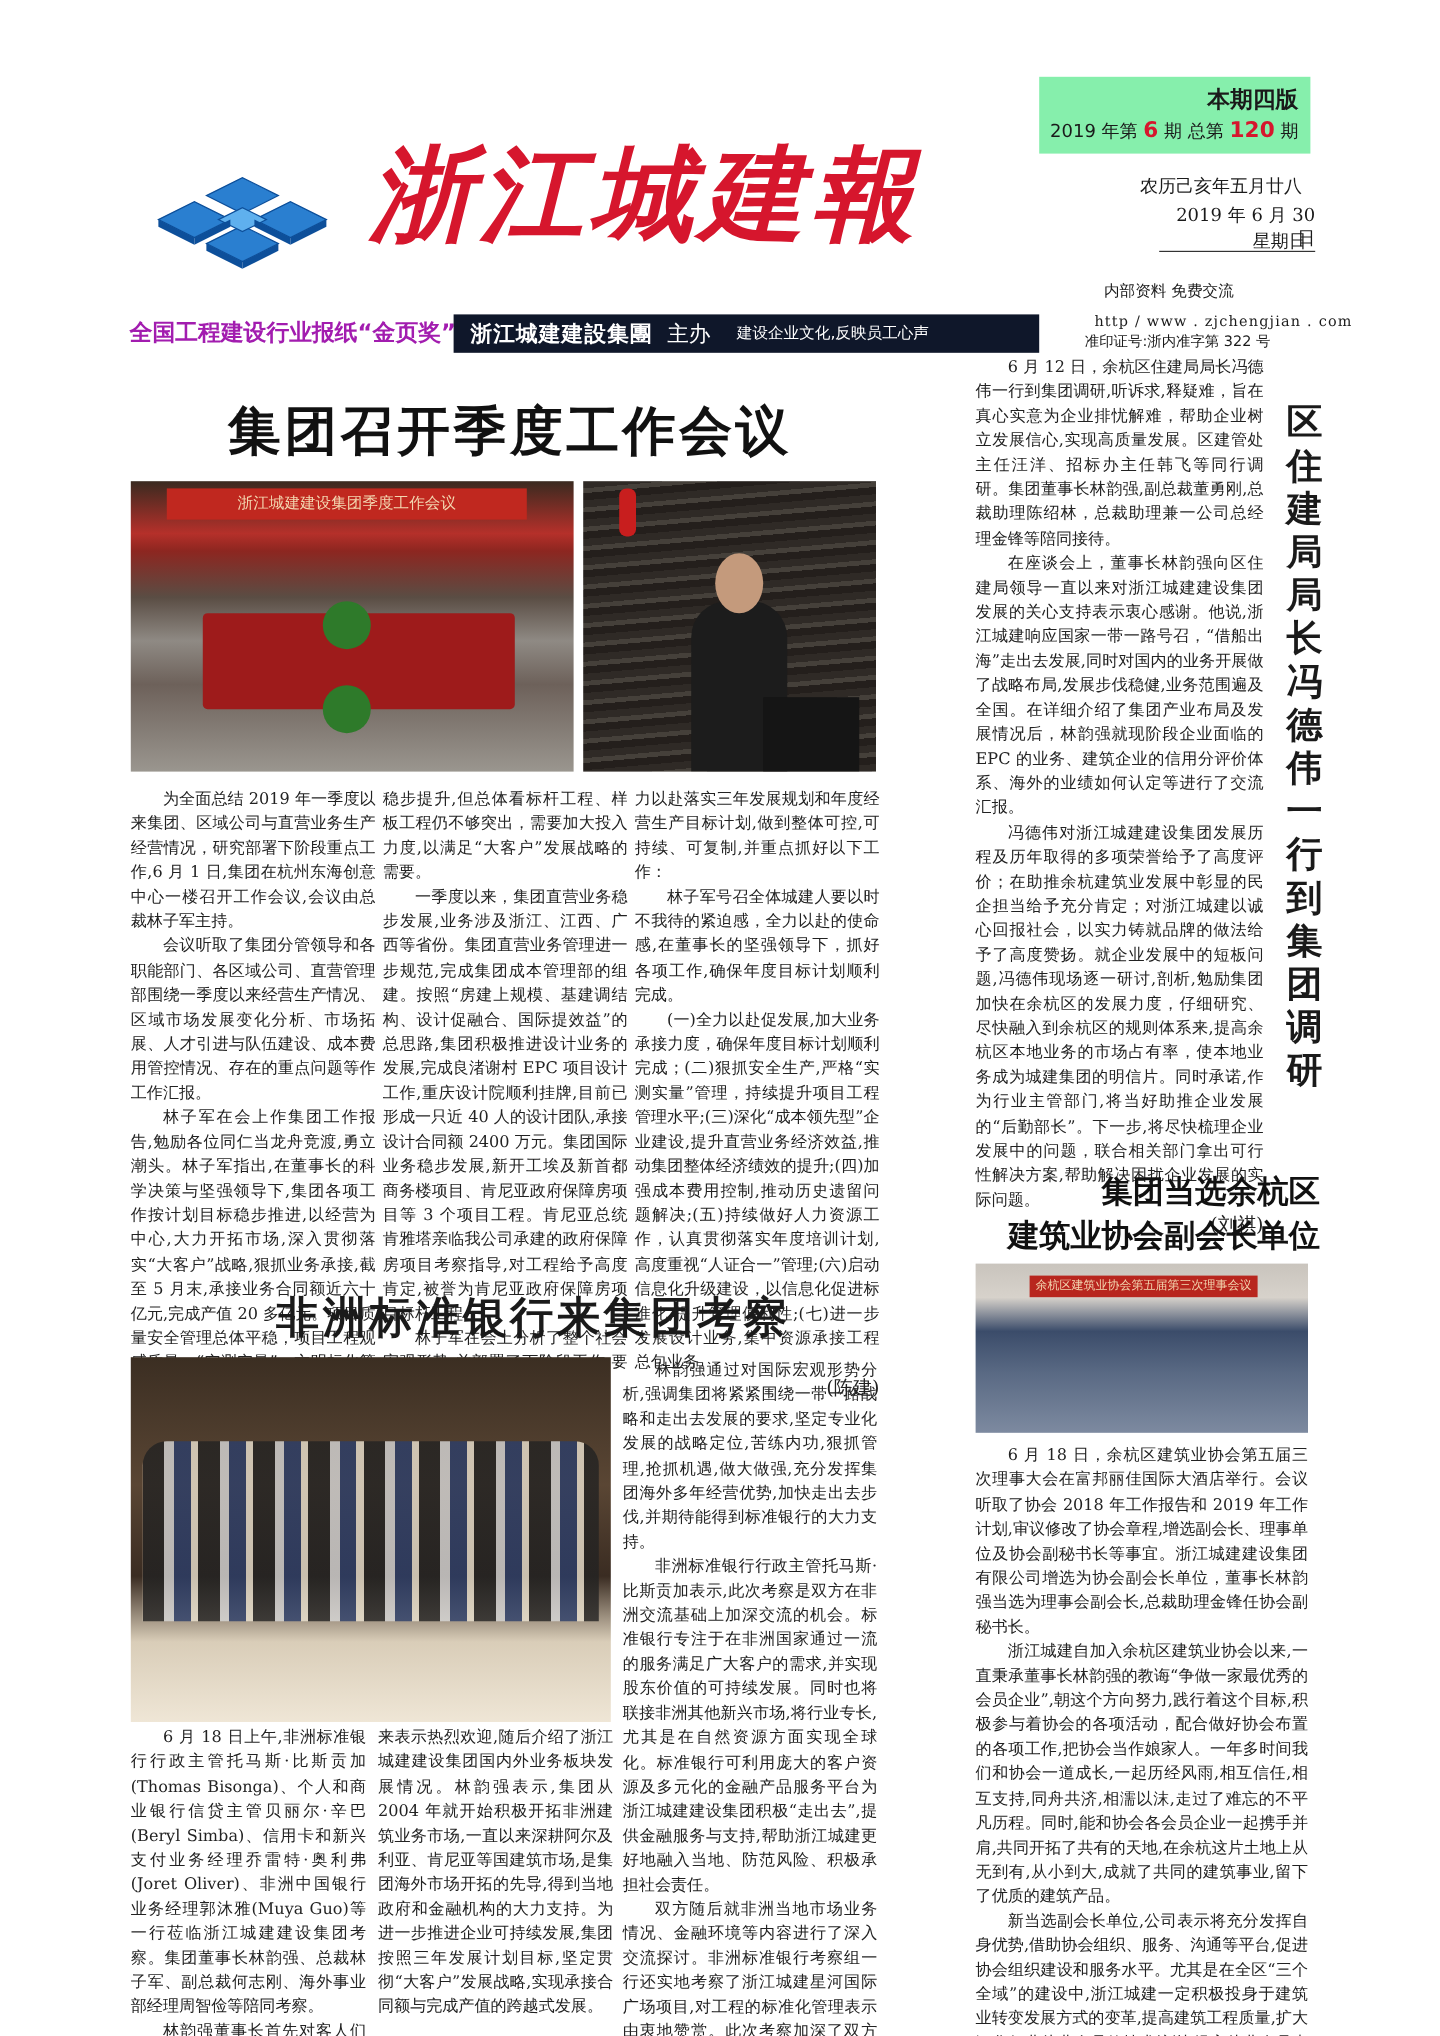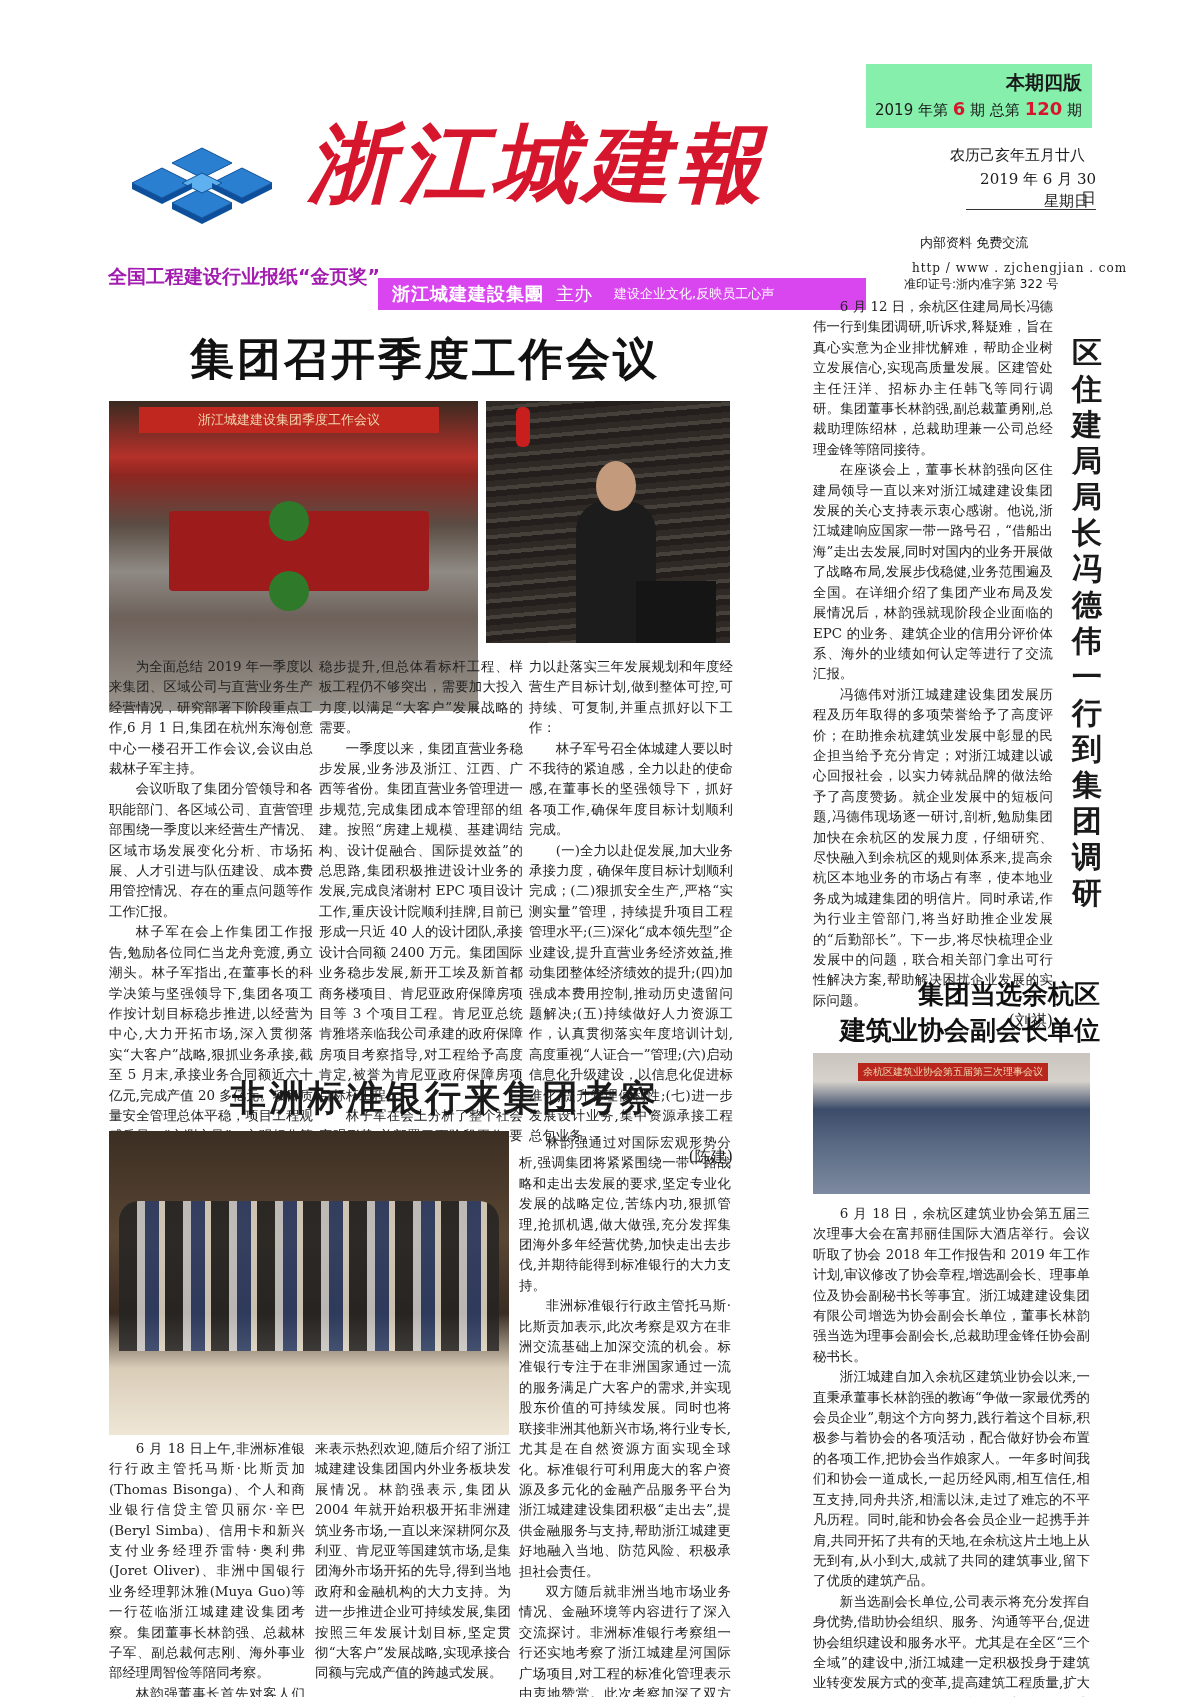--- a/index.html
+++ b/index.html
@@ -15,35 +15,35 @@
   .red { color: #d6162d; font-weight: bold; font-size: 18px; }
   .lunar { left: 950px; top: 146px; font-size: 15px; }
   .date-line { left: 966px; top: 170px; font-size: 15px; border-bottom: 1px solid #333; padding-bottom: 1px; width: 130px; text-align: right; }
   .weekday { left: 1044px; top: 192px; font-size: 15px; }
   .internal { left: 920px; top: 234px; font-family: "DejaVu Sans", sans-serif; font-size: 13px; }
   .site { left: 912px; top: 261px; font-size: 12px; letter-spacing: 1px; }
   .permit { left: 904px; top: 276px; font-family: "DejaVu Sans", sans-serif; font-size: 12px; }
 
   
   .award { left: 108px; top: 264px; font-family: "DejaVu Sans", sans-serif; font-weight: bold; font-size: 19px; color: #a21caf; }
-  .banner { left: 378px; top: 278px; width: 488px; height: 32px; background: #d946ef; color: #fff; display: flex; align-items: center; font-family: "DejaVu Sans", sans-serif; }
+  .banner { left: 378px; top: 262px; width: 488px; height: 32px; background: #0f172a; color: #fff; display: flex; align-items: center; font-family: "DejaVu Sans", sans-serif; }
   .banner .host { font-size: 18px; font-weight: bold; margin-left: 14px; letter-spacing: 1px; }
   .banner .host2 { font-size: 18px; margin-left: 12px; }
   .banner .slogan { font-size: 13px; margin-left: 22px; }
 
   
   .h1 { font-family: "DejaVu Sans", sans-serif; font-weight: bold; color: #111; }
   .hl-main { left: 190px; top: 330px; font-size: 44px; letter-spacing: 3px; }
   .hl-africa { left: 230px; top: 1074px; font-size: 36px; font-family: "DejaVu Serif", serif; font-weight: bold; letter-spacing: 3px; }
   .hl-side-v { left: 1062px; top: 335px; width: 40px; font-size: 30px; line-height: 36px; text-align: right; font-family: "DejaVu Serif", serif; font-weight: bold; }
   .hl-assoc { left: 800px; top: 976px; width: 300px; text-align: right; font-size: 26px; line-height: 36px; }
 
   
   .photo { overflow: hidden; }
-  .p1 { left: 109px; top: 401px; width: 369px; height: 310px; background: linear-gradient(180deg, #3a2a20 0%, #b5302a 18%, #8d2620 24%, #5a4d44 40%, #8f8a84 55%, #6d615a 70%, #9a968f 100%); }
+  .p1 { left: 109px; top: 401px; width: 369px; height: 242px; background: linear-gradient(180deg, #3a2a20 0%, #b5302a 18%, #8d2620 24%, #5a4d44 40%, #8f8a84 55%, #6d615a 70%, #9a968f 100%); }
   .p1 .banner-red { position:absolute; left: 30px; top: 6px; width: 300px; height: 26px; background:#c0281f; color:#f3d6b0; font-size: 13px; text-align:center; line-height: 26px; font-family:"DejaVu Sans",sans-serif; }
   .p1 .table { position:absolute; left: 60px; top: 110px; width: 260px; height: 80px; background:#9e1b1b; border-radius: 4px; }
   .p1 .plant { position:absolute; width: 40px; height: 40px; border-radius: 50%; background:#2e7a2a; }
   .p2 { left: 486px; top: 401px; width: 244px; height: 242px; background: repeating-linear-gradient(175deg, #2f2a26 0 6px, #45403a 6px 10px, #241f1c 10px 16px); }
   .p2 .lantern { position:absolute; left: 30px; top: 6px; width: 14px; height: 40px; background:#c81e1e; border-radius: 6px; }
   .p2 .person { position:absolute; left: 90px; top: 100px; width: 80px; height: 142px; background:#1c1c1c; border-radius: 30px 30px 0 0; }
   .p2 .face { position:absolute; left: 110px; top: 60px; width: 40px; height: 50px; background:#c49a7c; border-radius: 50%; }
   .p2 .podium { position:absolute; left: 150px; top: 180px; width: 80px; height: 62px; background:#151515; }
   .p3 { left: 109px; top: 1131px; width: 400px; height: 304px; background: linear-gradient(180deg, #3b2e22 0%, #5a4634 35%, #3a2c22 60%, #d9cdb8 78%, #efe6d6 100%); }
   .p3 .people { position:absolute; left: 10px; top: 70px; width: 380px; height: 150px; background: repeating-linear-gradient(90deg, #222 0 18px, #d8d8d8 18px 26px, #2c3e6a 26px 40px, #ede4d2 40px 46px); opacity: .8; border-radius: 20px 20px 0 0; }

